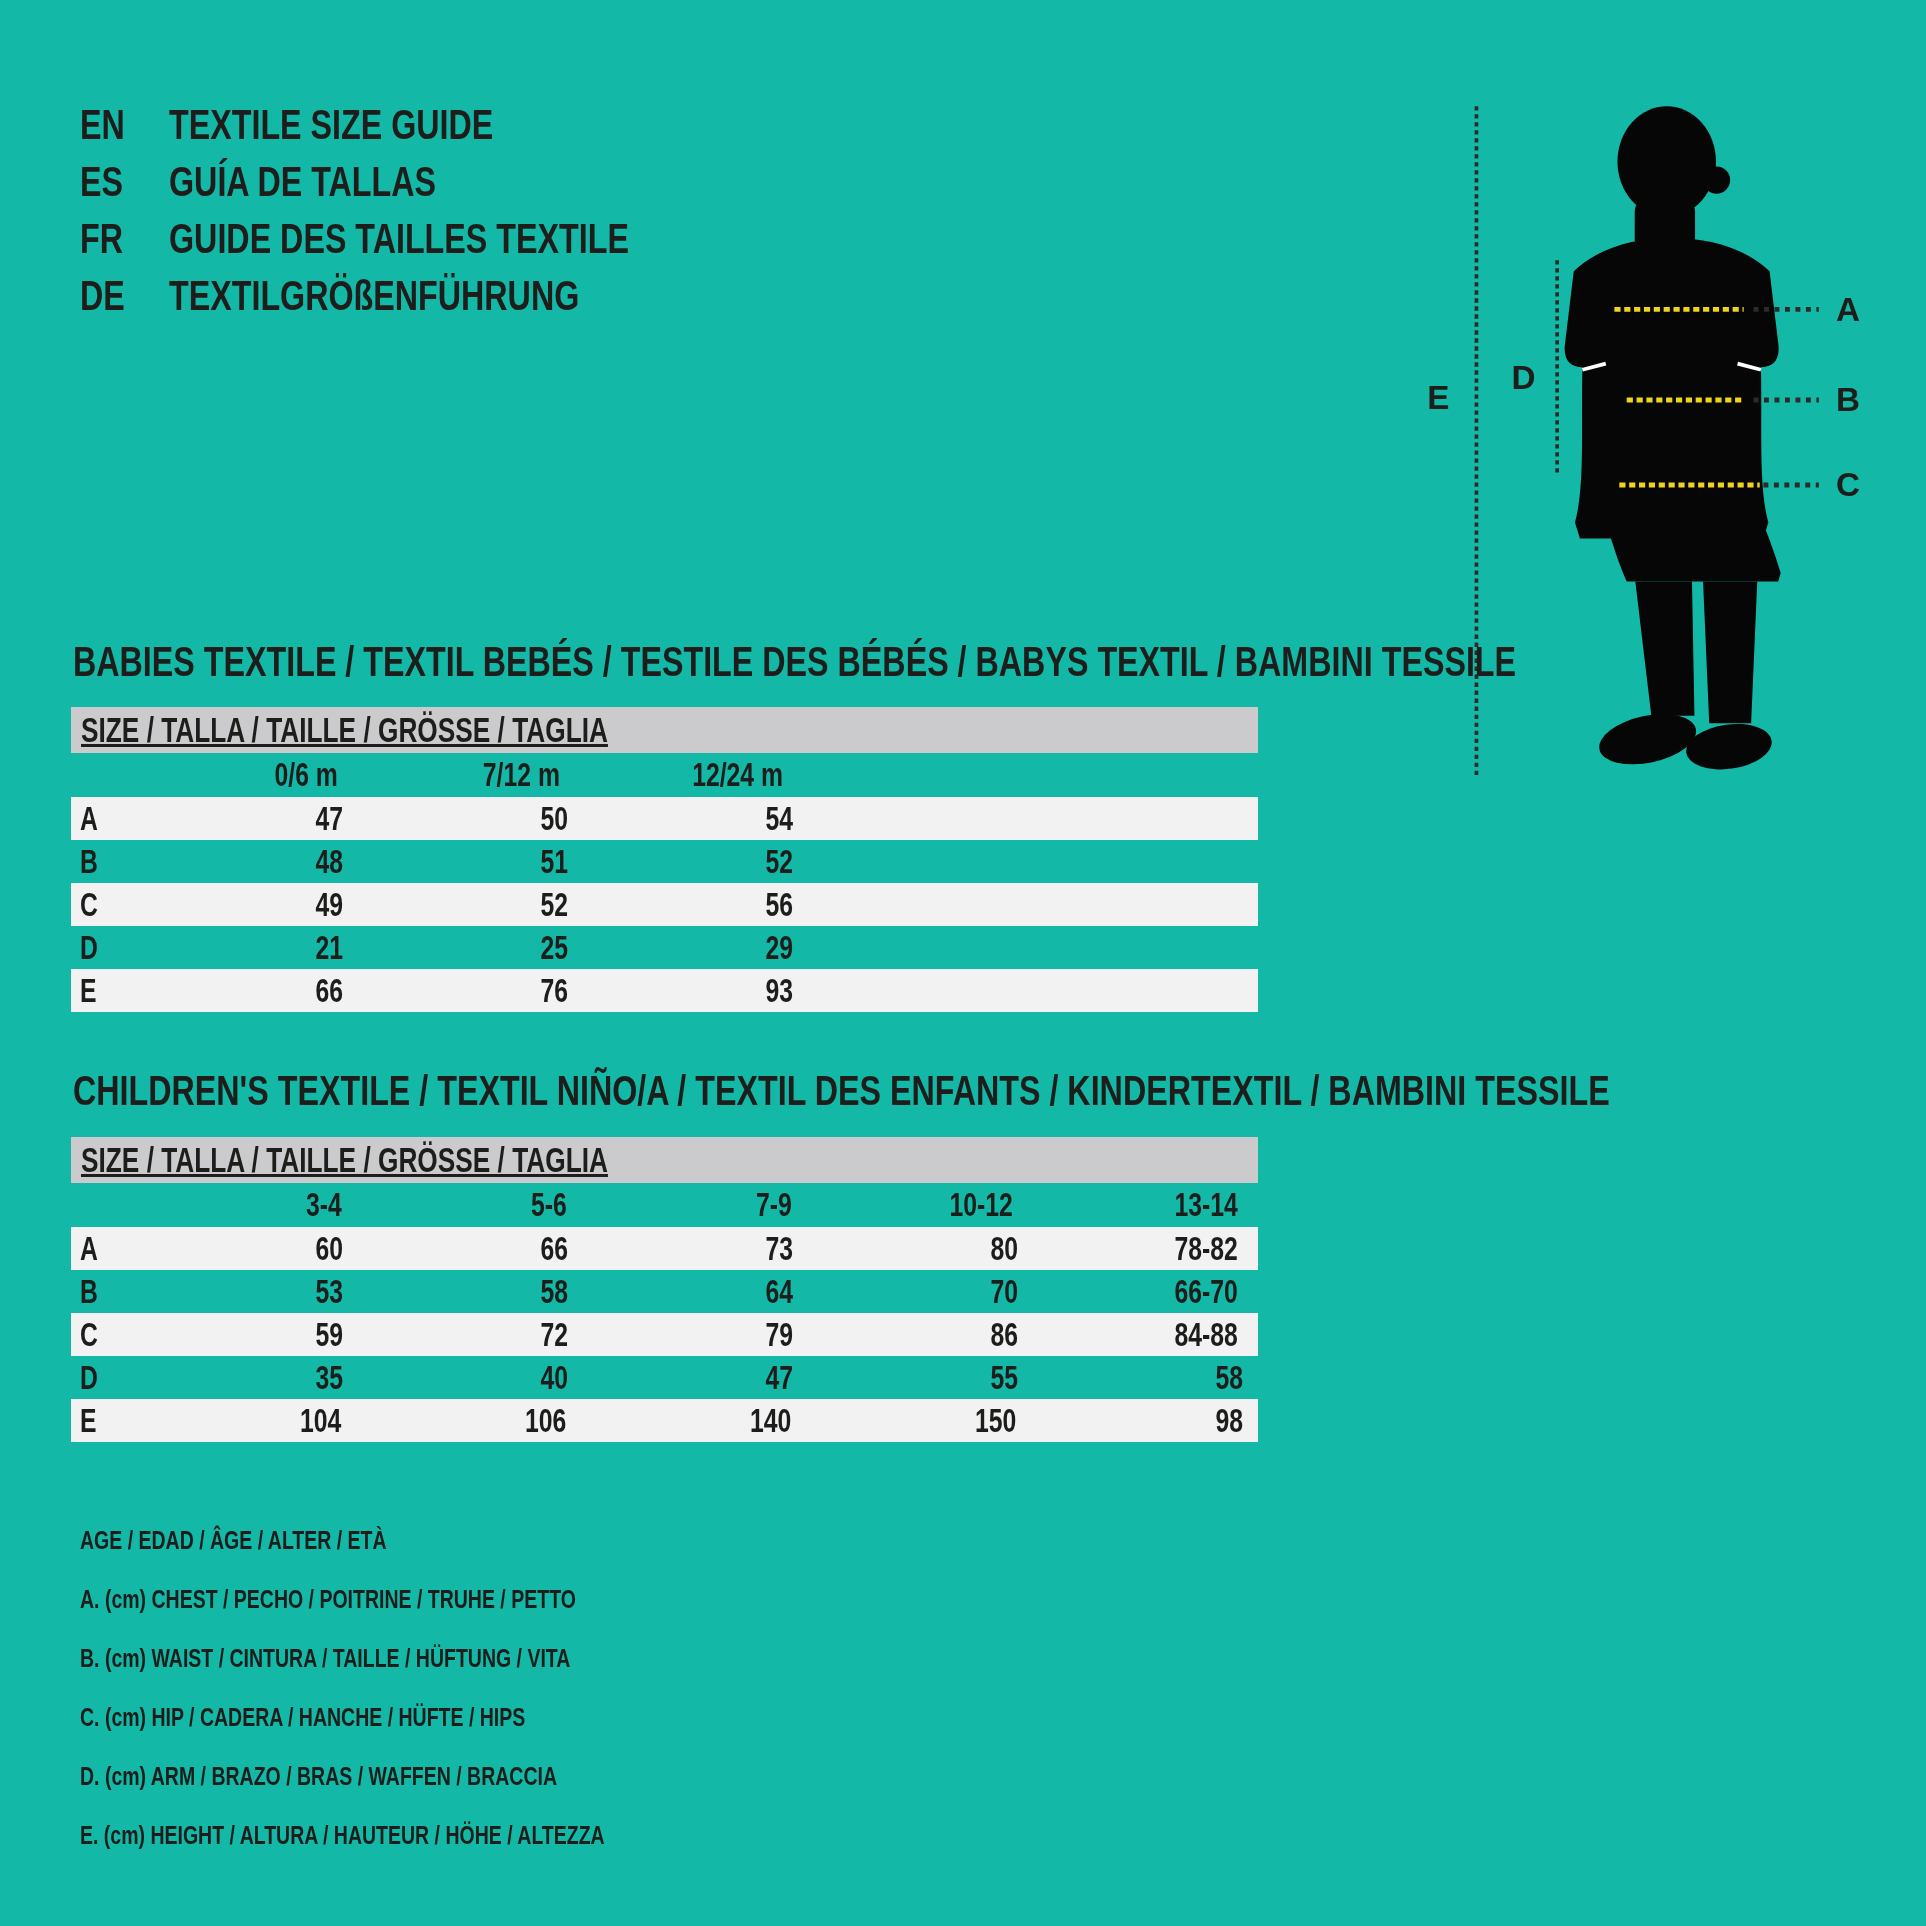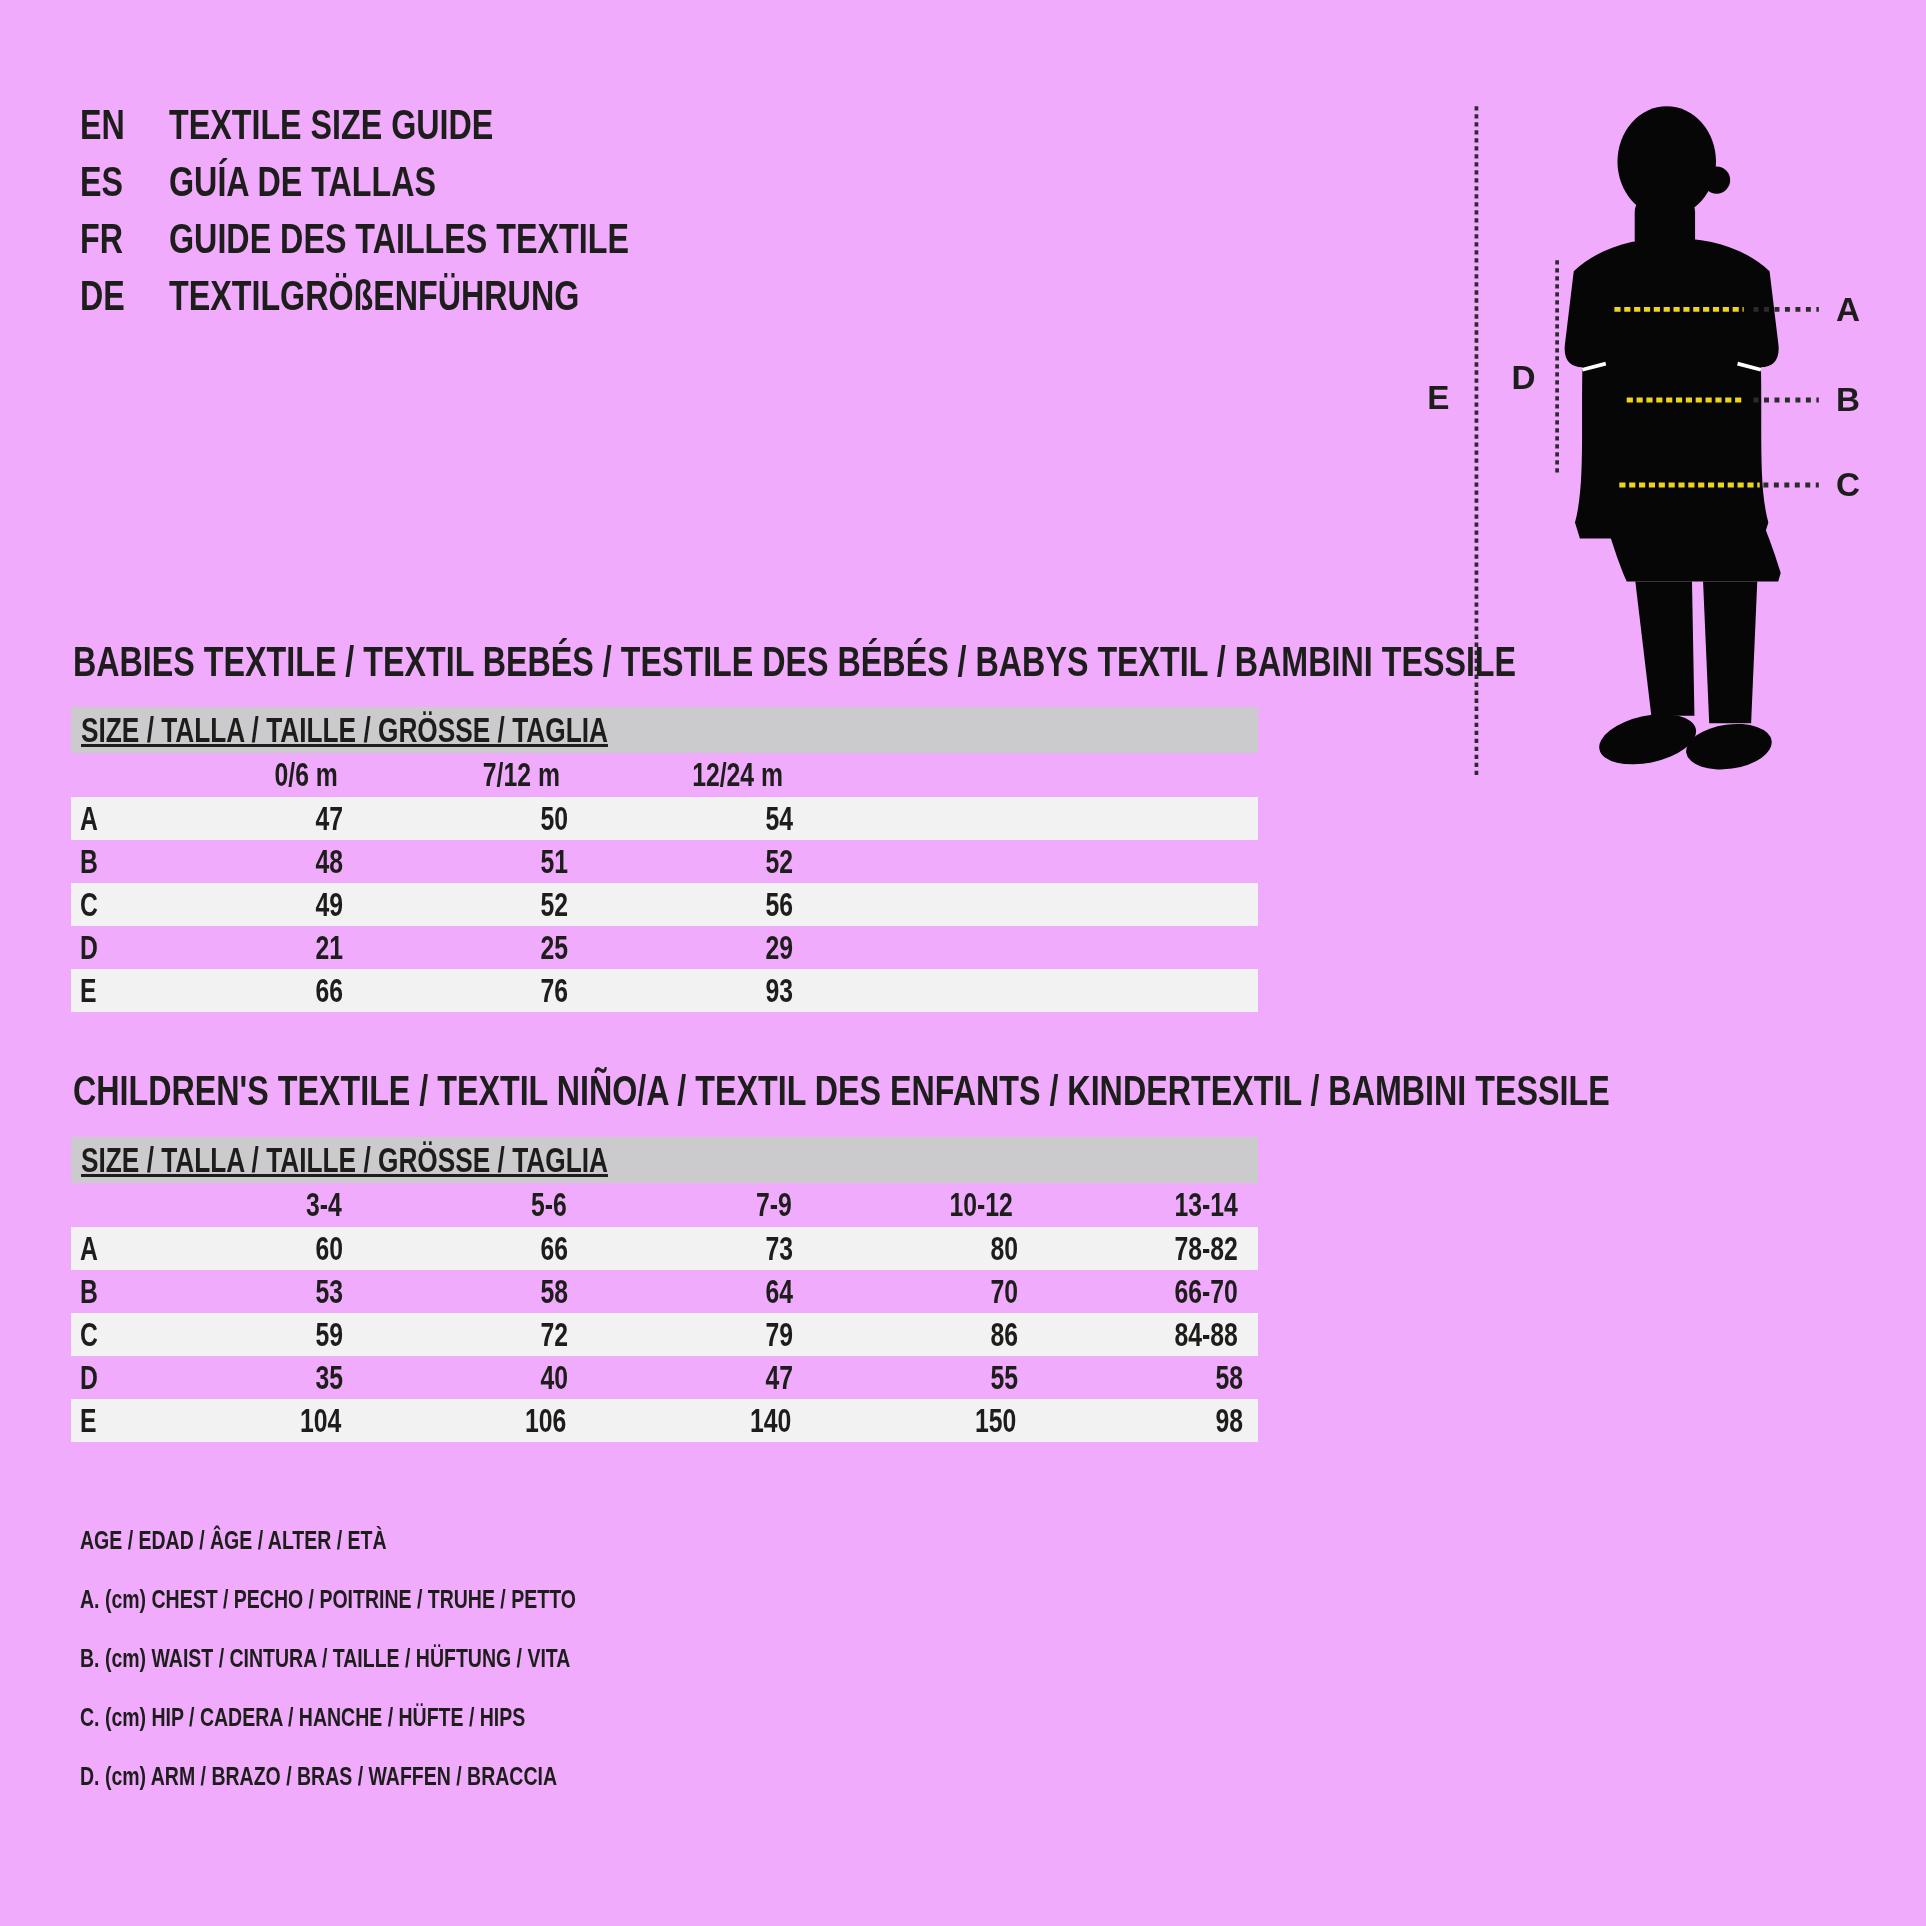--- a/index.html
+++ b/index.html
@@ -1,19 +1,19 @@
 <!DOCTYPE html>
 <html style="--bar-bg: #cbcbcd; --row-alt: #f2f2f2; --dash-yellow: #eed41f; --dash-dark: #2b2b2b; --sil: #060606;font-size:10px"><head>
 <meta charset="utf-8">
 <style>
   html,body{margin:0;padding:0;background:#fff;}
   .page{
     position:relative;
     width:1926px;height:1926px;
-    background:#f0abfc;
+    background:#14b8a6;
     overflow:hidden;
     font-family:"Liberation Sans",sans-serif;
     font-weight:bold;
     color:#1d1d1b;
   }
   
   .cx{display:inline-block;transform:scaleX(0.75);transform-origin:0 50%;white-space:nowrap;}
   .cxc{display:inline-block;transform:scaleX(0.75);transform-origin:50% 50%;white-space:nowrap;}
 
   
@@ -247,16 +247,19 @@
       </div>
       <div class="legend-line">
         <span class="cx">B. (cm) WAIST / CINTURA / TAILLE / HÜFTUNG / VITA</span>
       </div>
       <div class="legend-line">
         <span class="cx">C. (cm) HIP / CADERA / HANCHE / HÜFTE / HIPS</span>
       </div>
       <div class="legend-line">
         <span class="cx">D. (cm) ARM / BRAZO / BRAS / WAFFEN / BRACCIA</span>
       </div>
+      <div class="legend-line">
+        <span class="cx">E. (cm) HEIGHT / ALTURA / HAUTEUR / HÖHE / ALTEZZA</span>
+      </div>
     </div>
 
 </div>
 
 
 </body></html>

